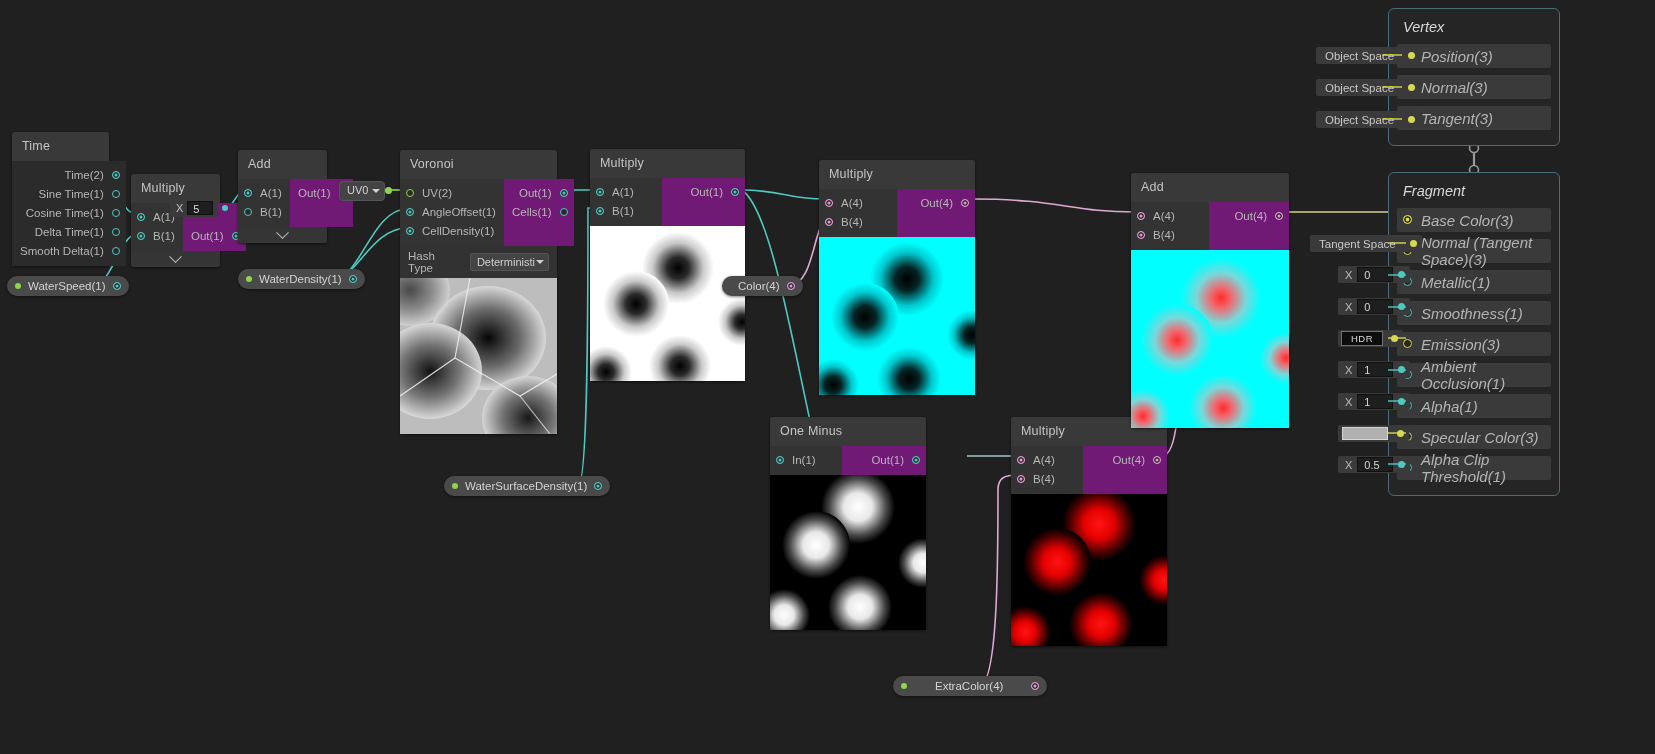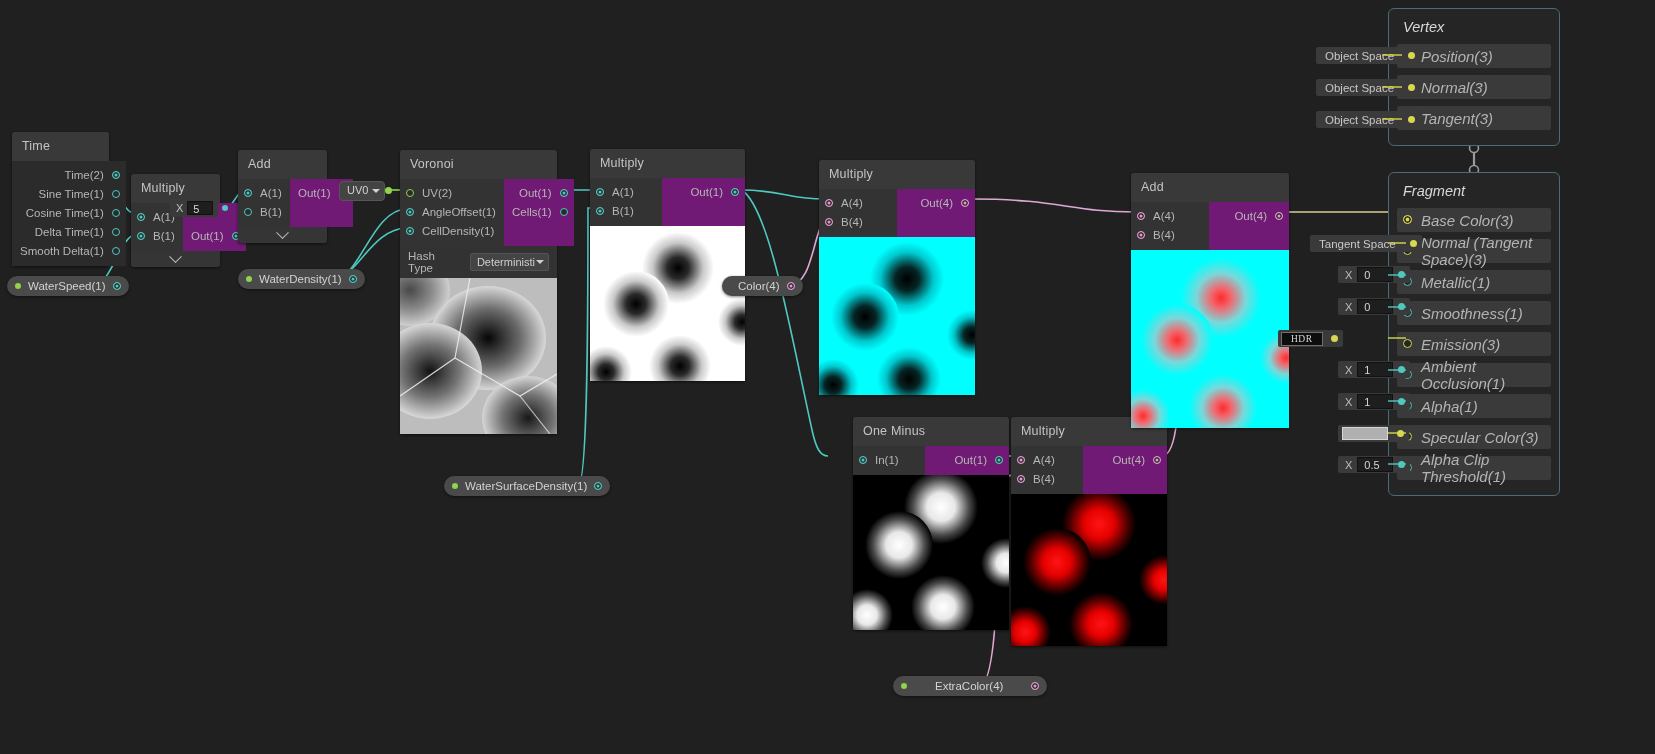--- a/index.html
+++ b/index.html
@@ -438,21 +438,21 @@
       </defs>
       <rect width="156" height="158" fill="#00ffff"></rect>
       <circle cx="88" cy="42" r="37" fill="url(#cy1)"></circle>
       <circle cx="46" cy="80" r="34" fill="url(#cy1)"></circle>
       <circle cx="90" cy="142" r="32" fill="url(#cy1)"></circle>
       <circle cx="14" cy="148" r="26" fill="url(#cy1)"></circle>
       <circle cx="153" cy="98" r="25" fill="url(#cy1)"></circle>
     </svg>
   </div>
 
-  <div class="node" style="left:853px; top:417px; width:156px;">
+  <div class="node" style="left:770px; top:417px; width:156px;">
     <div class="node-title">One Minus</div>
     <div class="node-body">
       <div class="ports-in" style="min-width:72px;">
         <div class="port">
           <span class="dot filled in"></span>
           <span class="lbl">In(1)</span>
         </div>
       </div>
       <div class="ports-out">
         <div class="port out">
@@ -662,21 +662,21 @@
   <div class="defval" style="left:1338px; top:266px;">
     <span class="xk">X</span>
     <span class="numbox">0</span>
     <span class="tail cyan"></span>
   </div>
   <div class="defval" style="left:1338px; top:298px;">
     <span class="xk">X</span>
     <span class="numbox">0</span>
     <span class="tail cyan"></span>
   </div>
-  <div class="defval" style="left:1278px; top:330px;font-family:Liberation Serif, serif;">
+  <div class="defval" style="left:1338px; top:330px;">
     <span class="hdrbox">HDR</span>
     <span class="tail"></span>
   </div>
   <div class="defval" style="left:1338px; top:361px;">
     <span class="xk">X</span>
     <span class="numbox">1</span>
     <span class="tail cyan"></span>
   </div>
   <div class="defval" style="left:1338px; top:393px;">
     <span class="xk">X</span>

